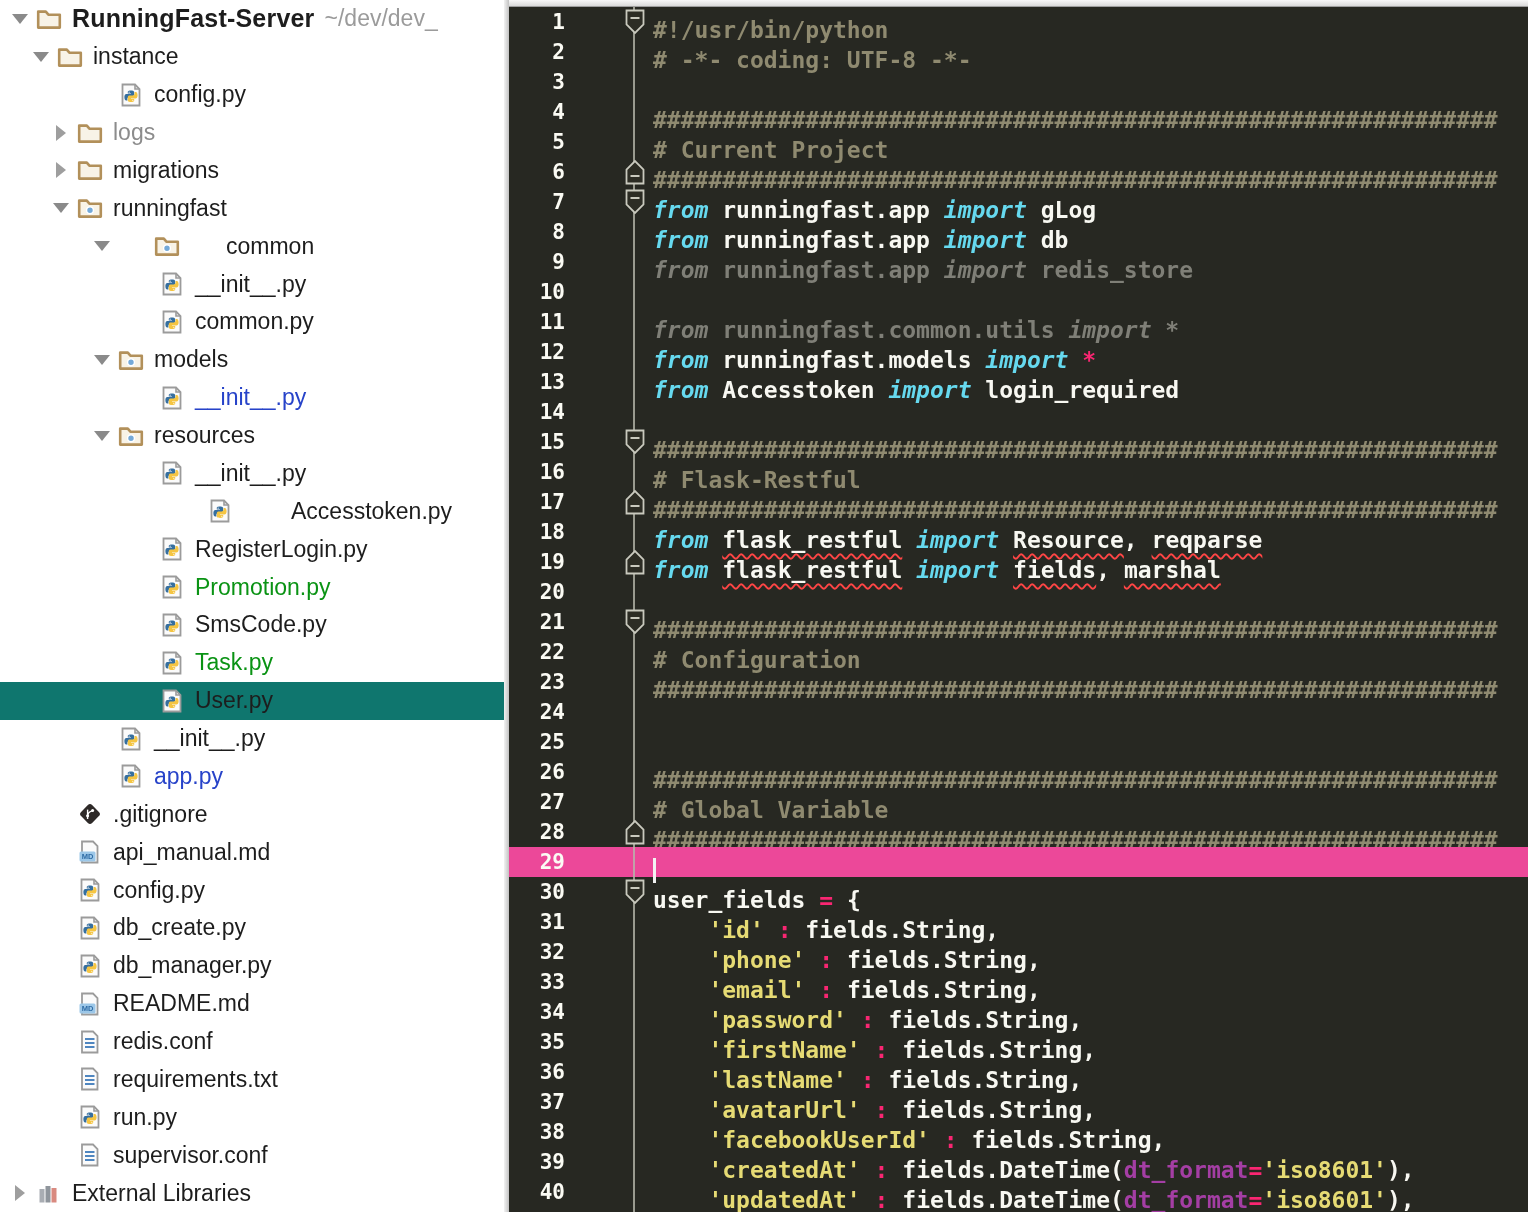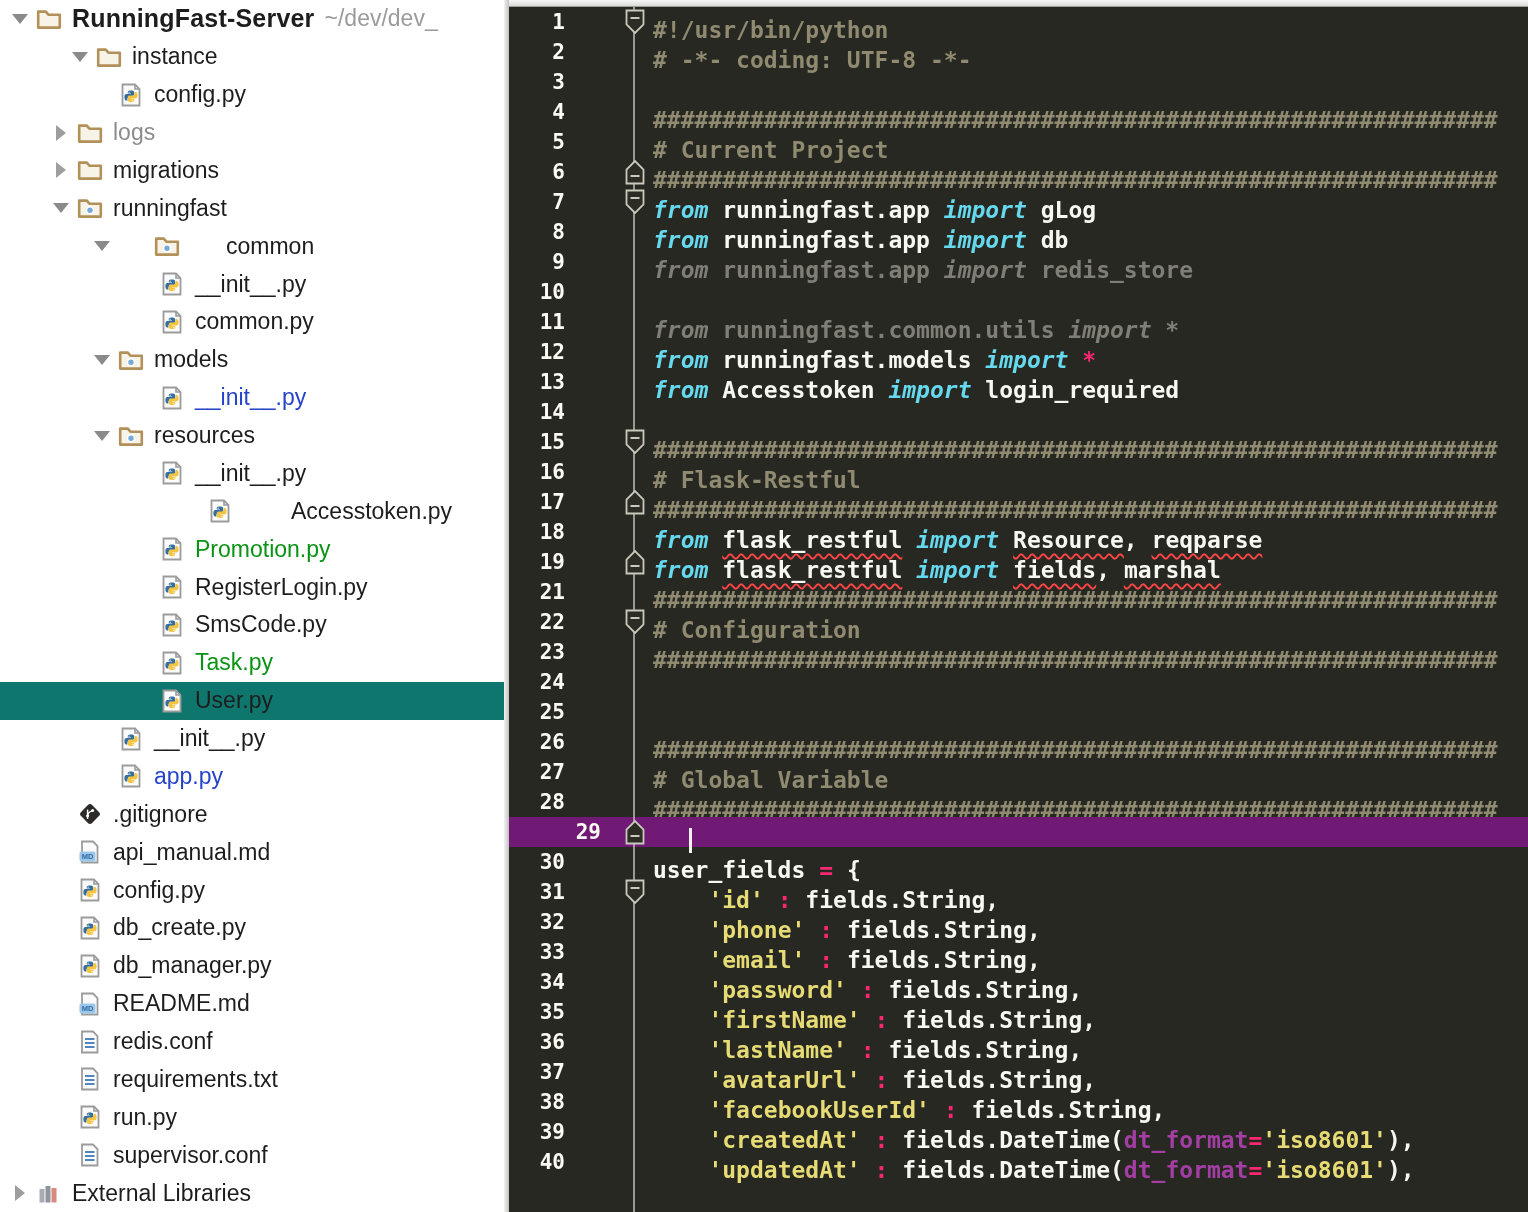--- a/index.html
+++ b/index.html
@@ -26,21 +26,21 @@
 
   
   #editor-panel{flex:1;background:#272822;position:relative;overflow:hidden;
     font-family:"DejaVu Sans Mono",monospace;}
   #editor-top-strip{height:6px;background:linear-gradient(#f8f8f8,#dadada);
     border-bottom:1px solid #9e9e9e;}
   #editor-body{position:relative;height:1205px;}
   #fold-line{position:absolute;left:124px;top:0;bottom:0;width:2px;background:#b7b7ab;
     opacity:.8;z-index:1;}
   .line{display:flex;height:30px;position:relative;z-index:0;}
-  .line.active{background:#701a75;padding-left:36px;}
+  .line.active{background:#ec4899;}
   .lnum{width:56px;flex:none;text-align:right;color:#fbfbf4;font-weight:bold;
     font-size:21px;line-height:30px;}
   .code{margin:8px;padding:0 0 0 80px;font:bold 23px/30px "DejaVu Sans Mono",monospace;
     white-space:pre;z-index:0;}
   .tk-cm{color:#8f8a70;}
   .tk-kw{color:#66d9ef;font-style:italic;}
   .tk-pl{color:#f8f8f2;}
   .tk-pk{color:#f92672;}
   .tk-st{color:#e6db74;}
   .tk-pr{color:#a43ea4;}
@@ -61,21 +61,21 @@
         <div class="tree-row" style="padding-left: 6px;">
           <span class="arrow expanded"></span>
           <span class="tree-icon">
             <svg width="26" height="26" viewBox="0 0 26 26">
               <path d="M2.2 5.6 h7.6 l2.6 3.1 h11.4 V21.6 H2.2 Z" fill="#f8f3e7" stroke="#b2905a" stroke-width="2.6" stroke-linejoin="round"></path>
             </svg>
           </span>
           <span class="tree-label bold" style="color: rgb(29, 29, 29);">RunningFast-Server</span>
           <span class="tree-suffix">~/dev/dev_</span>
         </div>
-        <div class="tree-row" style="padding-left: 66px;">
+        <div class="tree-row" style="padding-left: 27px;">
           <span class="arrow expanded"></span>
           <span class="tree-icon">
             <svg width="26" height="26" viewBox="0 0 26 26">
               <path d="M2.2 5.6 h7.6 l2.6 3.1 h11.4 V21.6 H2.2 Z" fill="#f8f3e7" stroke="#b2905a" stroke-width="2.6" stroke-linejoin="round"></path>
             </svg>
           </span>
           <span class="tree-label" style="color: rgb(29, 29, 29);">instance</span>
         </div>
         <div class="tree-row" style="padding-left: 88px;">
           <span class="arrow none"></span>
@@ -210,33 +210,33 @@
         <div class="tree-row" style="padding-left: 129px;">
           <span class="arrow none"></span>
           <span class="tree-icon">
             <svg width="26" height="26" viewBox="0 0 26 26">
               <path d="M4.5 2.5 h12.5 l4.5 4.5 V23.5 H4.5 Z" fill="#fbfbfb" stroke="#9b9b9b" stroke-width="1.8"></path>
               <path d="M17 2.5 V7 h4.5" fill="none" stroke="#9b9b9b" stroke-width="1.6"></path>
               <path d="M12.9 8.6 c-3.3 0 -3.1 1.45 -3.1 1.45 l0 1.5 h3.2 v0.45 H8.55 c0 0 -2.15 -0.25 -2.15 3.15 c0 3.4 1.9 3.3 1.9 3.3 h1.1 v-1.55 c0 0 -0.05 -1.9 1.85 -1.9 h3.15 c0 0 1.8 0.05 1.8 -1.75 v-2.9 c0 0 0.3 -1.75 -3.3 -1.75 z m-1.75 1 a0.58 0.58 0 1 1 0 1.16 a0.58 0.58 0 0 1 0 -1.16 z" fill="#366f9f"></path>
               <path d="M13.1 19.9 c3.3 0 3.1 -1.45 3.1 -1.45 l0 -1.5 h-3.2 v-0.45 h4.45 c0 0 2.15 0.25 2.15 -3.15 c0 -3.4 -1.9 -3.3 -1.9 -3.3 h-1.1 v1.55 c0 0 0.05 1.9 -1.85 1.9 h-3.15 c0 0 -1.8 -0.05 -1.8 1.75 v2.9 c0 0 -0.3 1.75 3.3 1.75 z m1.75 -1 a0.58 0.58 0 1 1 0 -1.16 a0.58 0.58 0 0 1 0 1.16 z" fill="#f5c542"></path>
             </svg>
           </span>
+          <span class="tree-label" style="color: rgb(29, 29, 29);">RegisterLogin.py</span>
+        </div>
+        <div class="tree-row" style="padding-left: 129px;">
+          <span class="arrow none"></span>
+          <span class="tree-icon">
+            <svg width="26" height="26" viewBox="0 0 26 26">
+              <path d="M4.5 2.5 h12.5 l4.5 4.5 V23.5 H4.5 Z" fill="#fbfbfb" stroke="#9b9b9b" stroke-width="1.8"></path>
+              <path d="M17 2.5 V7 h4.5" fill="none" stroke="#9b9b9b" stroke-width="1.6"></path>
+              <path d="M12.9 8.6 c-3.3 0 -3.1 1.45 -3.1 1.45 l0 1.5 h3.2 v0.45 H8.55 c0 0 -2.15 -0.25 -2.15 3.15 c0 3.4 1.9 3.3 1.9 3.3 h1.1 v-1.55 c0 0 -0.05 -1.9 1.85 -1.9 h3.15 c0 0 1.8 0.05 1.8 -1.75 v-2.9 c0 0 0.3 -1.75 -3.3 -1.75 z m-1.75 1 a0.58 0.58 0 1 1 0 1.16 a0.58 0.58 0 0 1 0 -1.16 z" fill="#366f9f"></path>
+              <path d="M13.1 19.9 c3.3 0 3.1 -1.45 3.1 -1.45 l0 -1.5 h-3.2 v-0.45 h4.45 c0 0 2.15 0.25 2.15 -3.15 c0 -3.4 -1.9 -3.3 -1.9 -3.3 h-1.1 v1.55 c0 0 0.05 1.9 -1.85 1.9 h-3.15 c0 0 -1.8 -0.05 -1.8 1.75 v2.9 c0 0 -0.3 1.75 3.3 1.75 z m1.75 -1 a0.58 0.58 0 1 1 0 -1.16 a0.58 0.58 0 0 1 0 1.16 z" fill="#f5c542"></path>
+            </svg>
+          </span>
           <span class="tree-label" style="color: rgb(10, 147, 20);">Promotion.py</span>
-        </div>
-        <div class="tree-row" style="padding-left: 129px;">
-          <span class="arrow none"></span>
-          <span class="tree-icon">
-            <svg width="26" height="26" viewBox="0 0 26 26">
-              <path d="M4.5 2.5 h12.5 l4.5 4.5 V23.5 H4.5 Z" fill="#fbfbfb" stroke="#9b9b9b" stroke-width="1.8"></path>
-              <path d="M17 2.5 V7 h4.5" fill="none" stroke="#9b9b9b" stroke-width="1.6"></path>
-              <path d="M12.9 8.6 c-3.3 0 -3.1 1.45 -3.1 1.45 l0 1.5 h3.2 v0.45 H8.55 c0 0 -2.15 -0.25 -2.15 3.15 c0 3.4 1.9 3.3 1.9 3.3 h1.1 v-1.55 c0 0 -0.05 -1.9 1.85 -1.9 h3.15 c0 0 1.8 0.05 1.8 -1.75 v-2.9 c0 0 0.3 -1.75 -3.3 -1.75 z m-1.75 1 a0.58 0.58 0 1 1 0 1.16 a0.58 0.58 0 0 1 0 -1.16 z" fill="#366f9f"></path>
-              <path d="M13.1 19.9 c3.3 0 3.1 -1.45 3.1 -1.45 l0 -1.5 h-3.2 v-0.45 h4.45 c0 0 2.15 0.25 2.15 -3.15 c0 -3.4 -1.9 -3.3 -1.9 -3.3 h-1.1 v1.55 c0 0 0.05 1.9 -1.85 1.9 h-3.15 c0 0 -1.8 -0.05 -1.8 1.75 v2.9 c0 0 -0.3 1.75 3.3 1.75 z m1.75 -1 a0.58 0.58 0 1 1 0 -1.16 a0.58 0.58 0 0 1 0 1.16 z" fill="#f5c542"></path>
-            </svg>
-          </span>
-          <span class="tree-label" style="color: rgb(29, 29, 29);">RegisterLogin.py</span>
         </div>
         <div class="tree-row" style="padding-left: 129px;">
           <span class="arrow none"></span>
           <span class="tree-icon">
             <svg width="26" height="26" viewBox="0 0 26 26">
               <path d="M4.5 2.5 h12.5 l4.5 4.5 V23.5 H4.5 Z" fill="#fbfbfb" stroke="#9b9b9b" stroke-width="1.8"></path>
               <path d="M17 2.5 V7 h4.5" fill="none" stroke="#9b9b9b" stroke-width="1.6"></path>
               <path d="M12.9 8.6 c-3.3 0 -3.1 1.45 -3.1 1.45 l0 1.5 h3.2 v0.45 H8.55 c0 0 -2.15 -0.25 -2.15 3.15 c0 3.4 1.9 3.3 1.9 3.3 h1.1 v-1.55 c0 0 -0.05 -1.9 1.85 -1.9 h3.15 c0 0 1.8 0.05 1.8 -1.75 v-2.9 c0 0 0.3 -1.75 -3.3 -1.75 z m-1.75 1 a0.58 0.58 0 1 1 0 1.16 a0.58 0.58 0 0 1 0 -1.16 z" fill="#366f9f"></path>
               <path d="M13.1 19.9 c3.3 0 3.1 -1.45 3.1 -1.45 l0 -1.5 h-3.2 v-0.45 h4.45 c0 0 2.15 0.25 2.15 -3.15 c0 -3.4 -1.9 -3.3 -1.9 -3.3 h-1.1 v1.55 c0 0 0.05 1.9 -1.85 1.9 h-3.15 c0 0 -1.8 -0.05 -1.8 1.75 v2.9 c0 0 -0.3 1.75 3.3 1.75 z m1.75 -1 a0.58 0.58 0 1 1 0 -1.16 a0.58 0.58 0 0 1 0 1.16 z" fill="#f5c542"></path>
             </svg>
@@ -506,20 +506,24 @@
         </div>
         <div class="line">
           <span class="lnum">18</span>
           <pre class="code"><span class="tk-kw">from</span><span class="tk-pl"> </span><span class="tk-er">flask_restful</span><span class="tk-pl"> </span><span class="tk-kw">import</span><span class="tk-pl"> </span><span class="tk-er">Resource</span><span class="tk-pl">, </span><span class="tk-er">reqparse</span></pre>
         </div>
         <div class="line">
           <span class="lnum">19</span>
           <pre class="code"><span class="tk-kw">from</span><span class="tk-pl"> </span><span class="tk-er">flask_restful</span><span class="tk-pl"> </span><span class="tk-kw">import</span><span class="tk-pl"> </span><span class="tk-er">fields</span><span class="tk-pl">, </span><span class="tk-er">marshal</span></pre>
         </div>
         <div class="line">
+          <span class="lnum">20</span>
+          <pre class="code"></pre>
+        </div>
+        <div class="line">
           <span class="lnum">21</span>
           <pre class="code"><span class="tk-cm">#############################################################</span></pre>
         </div>
         <div class="line">
           <span class="lnum">22</span>
           <pre class="code"><span class="tk-cm"># Configuration</span></pre>
         </div>
         <div class="line">
           <span class="lnum">23</span>
           <pre class="code"><span class="tk-cm">#############################################################</span></pre>

